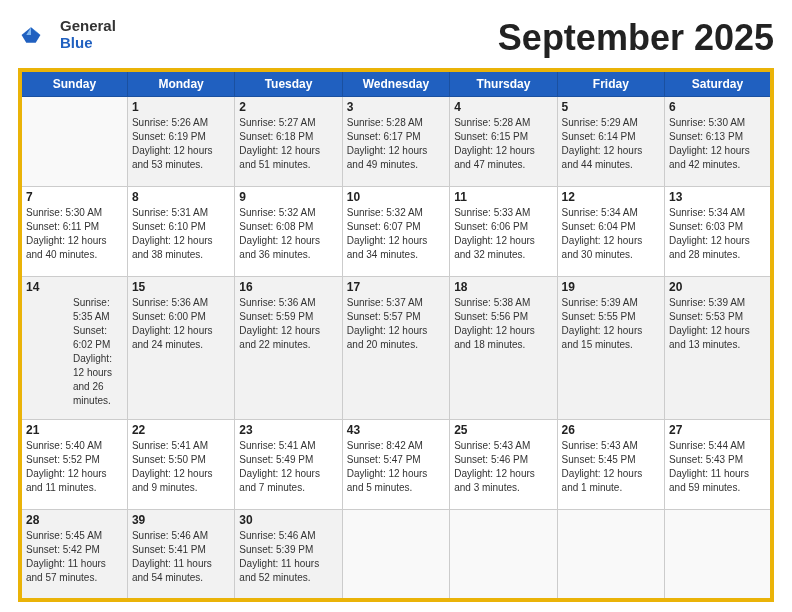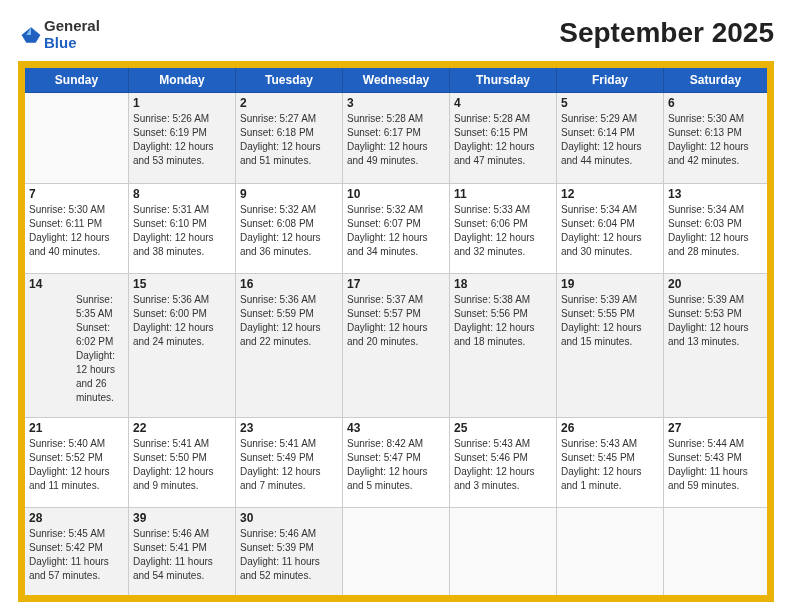--- a/index.html
+++ b/index.html
@@ -19,50 +19,50 @@
     }
     .header {
       display: flex;
       justify-content: space-between;
       align-items: flex-start;
       margin-bottom: 10px;
     }
     .logo {
       display: flex;
       align-items: center;
-      gap: 2px;
+      gap: 18px;
     }
     .logo-text {
       font-size: 15px;
       font-weight: bold;
       line-height: 1.1;
     }
     .logo-general { color: #333; }
     .logo-blue { color: #2060c0; }
     .logo-icon {
       width: 22px;
       height: 22px;
       margin-left: 2px;
     }
     .title-block {
       text-align: right;
     }
     .month-title {
-      font-size: 28px;
+      font-size: 36px;
       font-weight: bold;
       color: #222;
       line-height: 1.1;
     }
     .location {
       font-size: 14px;
       color: #444;
     }
     .calendar {
       flex: 1;
-      border: 7px solid #eab308;
+      border: 4px solid #eab308;
       border-collapse: collapse;
       width: 100%;
       table-layout: fixed;
     }
     .calendar thead tr th {
       background: #2060c0;
       color: #fff;
       font-size: 12px;
       font-weight: bold;
       padding: 5px 4px;

